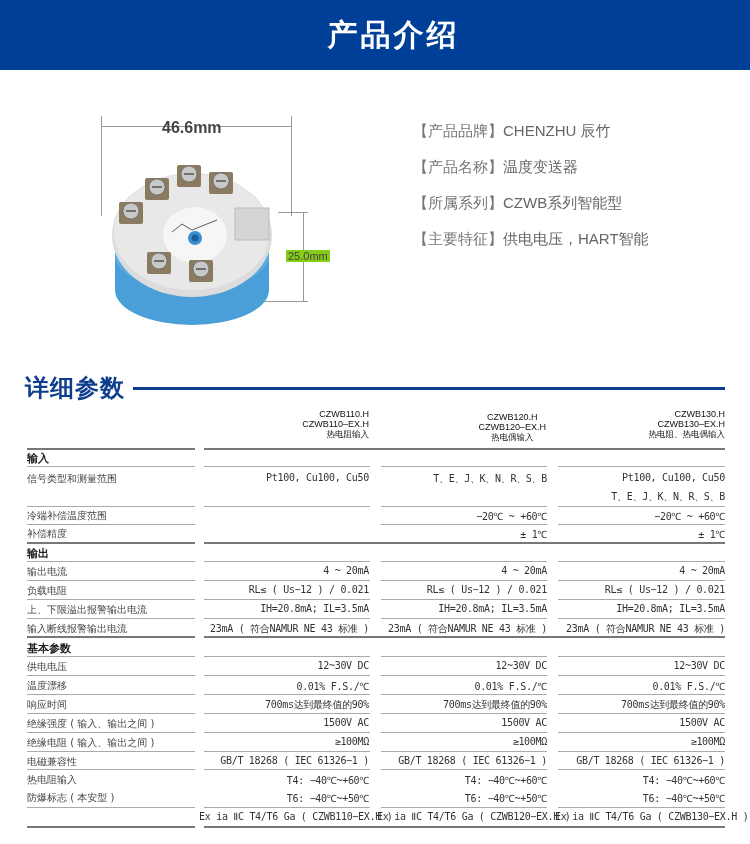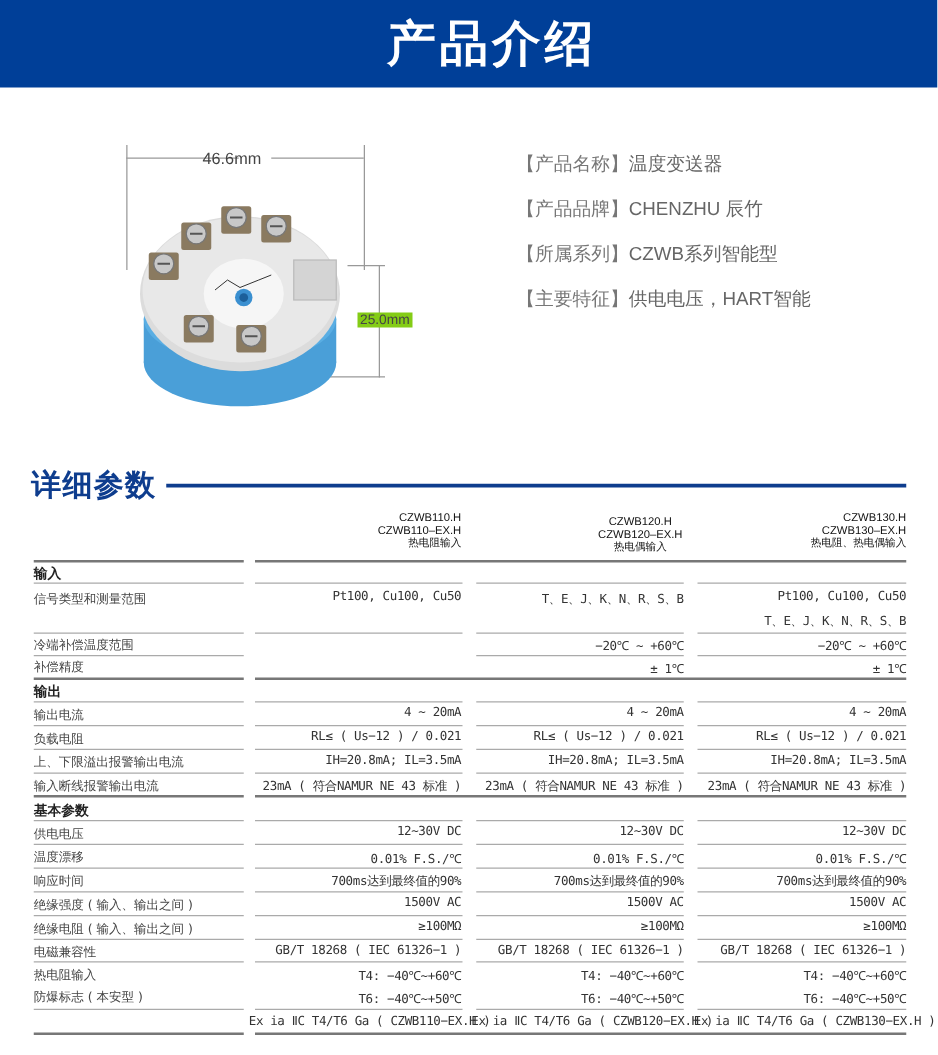--- a/index.html
+++ b/index.html
@@ -1,26 +1,26 @@
 <!DOCTYPE html>
 <html><head>
 <meta charset="utf-8">
 <style>
   * { margin: 0; padding: 0; box-sizing: border-box; }
   html, body { width: 750px; height: 844px; background: #ffffff; overflow: hidden; }
   body { font-family: "DejaVu Sans", "Liberation Sans", sans-serif; color: #333; position: relative; }
 
   .banner { position: absolute; left: 0; top: 0; width: 750px; height: 70px; background: #003f98;
     display: flex; align-items: center; justify-content: center; }
-  .banner-title { color: #fff; font-size: 39px; font-weight: bold; letter-spacing: 3px; margin-left: 37px; }
+  .banner-title { color: #fff; font-size: 30px; font-weight: bold; letter-spacing: 3px; margin-left: 37px; }
   .dim-line-h { position: absolute; left: 101px; top: 126px; width: 90px; height: 1px; background: #999; }
   .dim-line-h2 { position: absolute; left: 217px; top: 126px; width: 74px; height: 1px; background: #999; }
   .dim-v-left { position: absolute; left: 101px; top: 116px; width: 1px; height: 100px; background: #999; }
   .dim-v-right { position: absolute; left: 291px; top: 116px; width: 1px; height: 100px; background: #999; }
-  .dim-w-label { position: absolute; left: 162px; top: 119px; font-size: 13px; color: #444; font-family: "Liberation Sans", sans-serif; }
+  .dim-w-label { position: absolute; left: 162px; top: 119px; font-size: 16px; color: #444; font-family: "Liberation Sans", sans-serif; font-weight: bold; }
   .dim-h-line { position: absolute; left: 303px; top: 212px; width: 1px; height: 90px; background: #999; }
   .dim-h-top { position: absolute; left: 278px; top: 212px; width: 30px; height: 1px; background: #999; }
   .dim-h-bot { position: absolute; left: 262px; top: 301px; width: 46px; height: 1px; background: #999; }
   .dim-h-label { position: absolute; left: 286px; top: 250px; font-size: 11px; color: #444; background: #84cc16; padding: 0 2px; font-family: "Liberation Sans", sans-serif; }
 
   .device { position: absolute; left: 107px; top: 160px; width: 170px; height: 170px; }
 
   
   .spec-list { position: absolute; left: 413px; top: 122px; }
   .spec-item { height: 36px; font-size: 15px; color: #666; white-space: nowrap; font-family: "Liberation Sans", "DejaVu Sans", sans-serif; }
@@ -103,22 +103,22 @@
     <line x1="47" y1="101" x2="57" y2="101"></line>
     <line x1="89" y1="109" x2="99" y2="109"></line>
   </g>
 
   <rect x="128" y="48" width="34" height="32" fill="#d4d4d4" stroke="#bbb"></rect>
 
   <path d="M65 72 L75 64 L85 70 L100 64 L110 60" stroke="#333" stroke-width="0.8" fill="none"></path>
 </svg>
 
 <div class="spec-list">
+  <div class="spec-item"><span class="spec-key">【产品品牌】</span><span>CHENZHU 辰竹</span></div>
   <div class="spec-item"><span class="spec-key">【产品名称】</span><span>温度变送器</span></div>
-  <div class="spec-item"><span class="spec-key">【产品品牌】</span><span>CHENZHU 辰竹</span></div>
   <div class="spec-item"><span class="spec-key">【所属系列】</span><span>CZWB系列智能型</span></div>
   <div class="spec-item"><span class="spec-key">【主要特征】</span><span>供电电压，HART智能</span></div>
 </div>
 
 <div class="section-title">详细参数</div>
 <div class="section-rule"></div>
 
 <div class="col-head" style="right:381px; top:409px;">
   <div>CZWB110.H</div>
   <div>CZWB110–EX.H</div>

